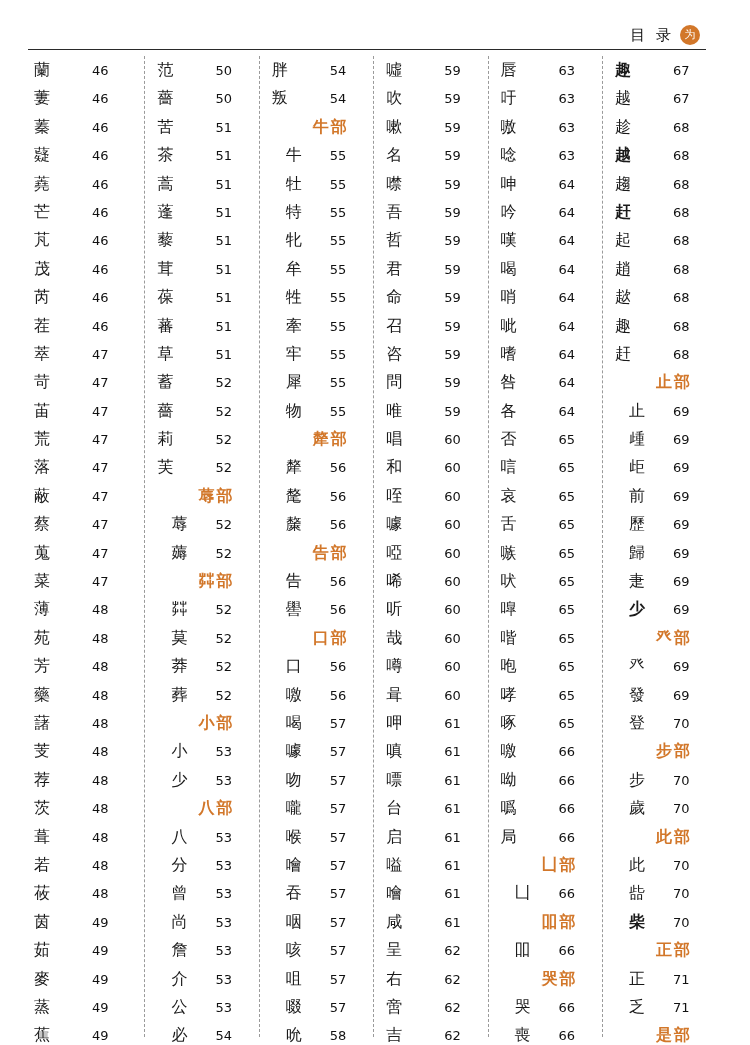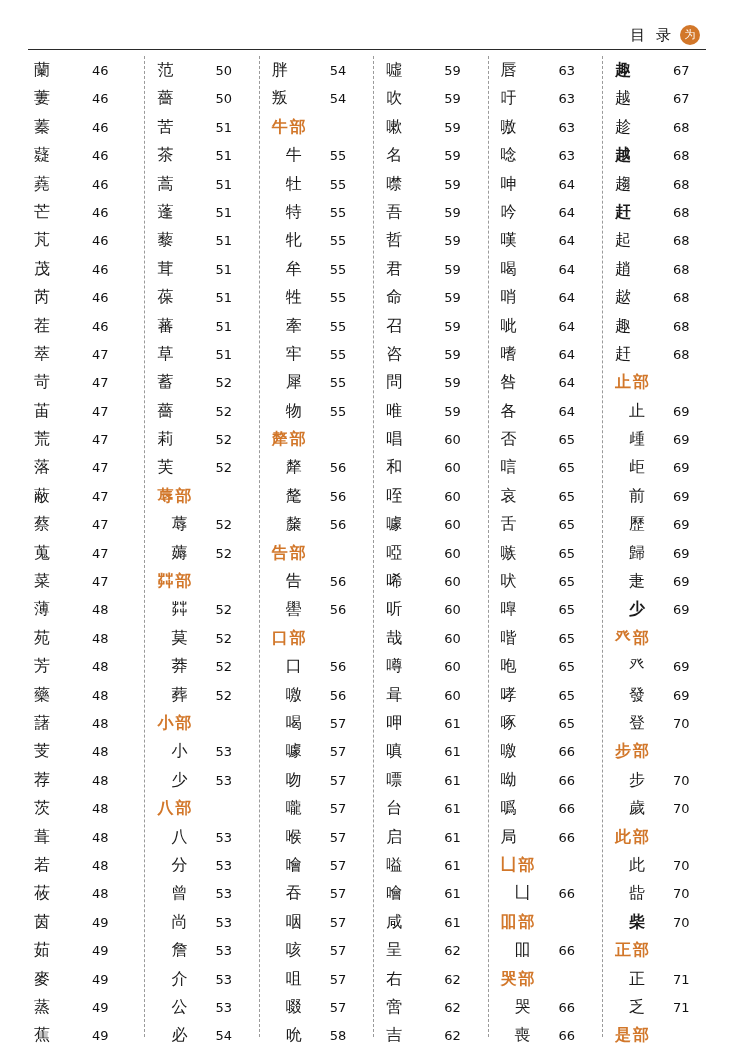--- a/index.html
+++ b/index.html
@@ -104,21 +104,21 @@
     width: 28px;
   }
   .entry.bold .ch {
     font-weight: bold;
   }
   .section {
     height: 28.4px;
     line-height: 28.4px;
     font-size: 16px;
     color: #d2772a;
-    text-align: left;
+    text-align: right;
     letter-spacing: 2px;
     padding-right: 16px;
     font-weight: bold;
   }
   .entry.indent .ch {
     padding-left: 14px;
     width: 44px;
   }
   .footer-page {
     position: absolute;

